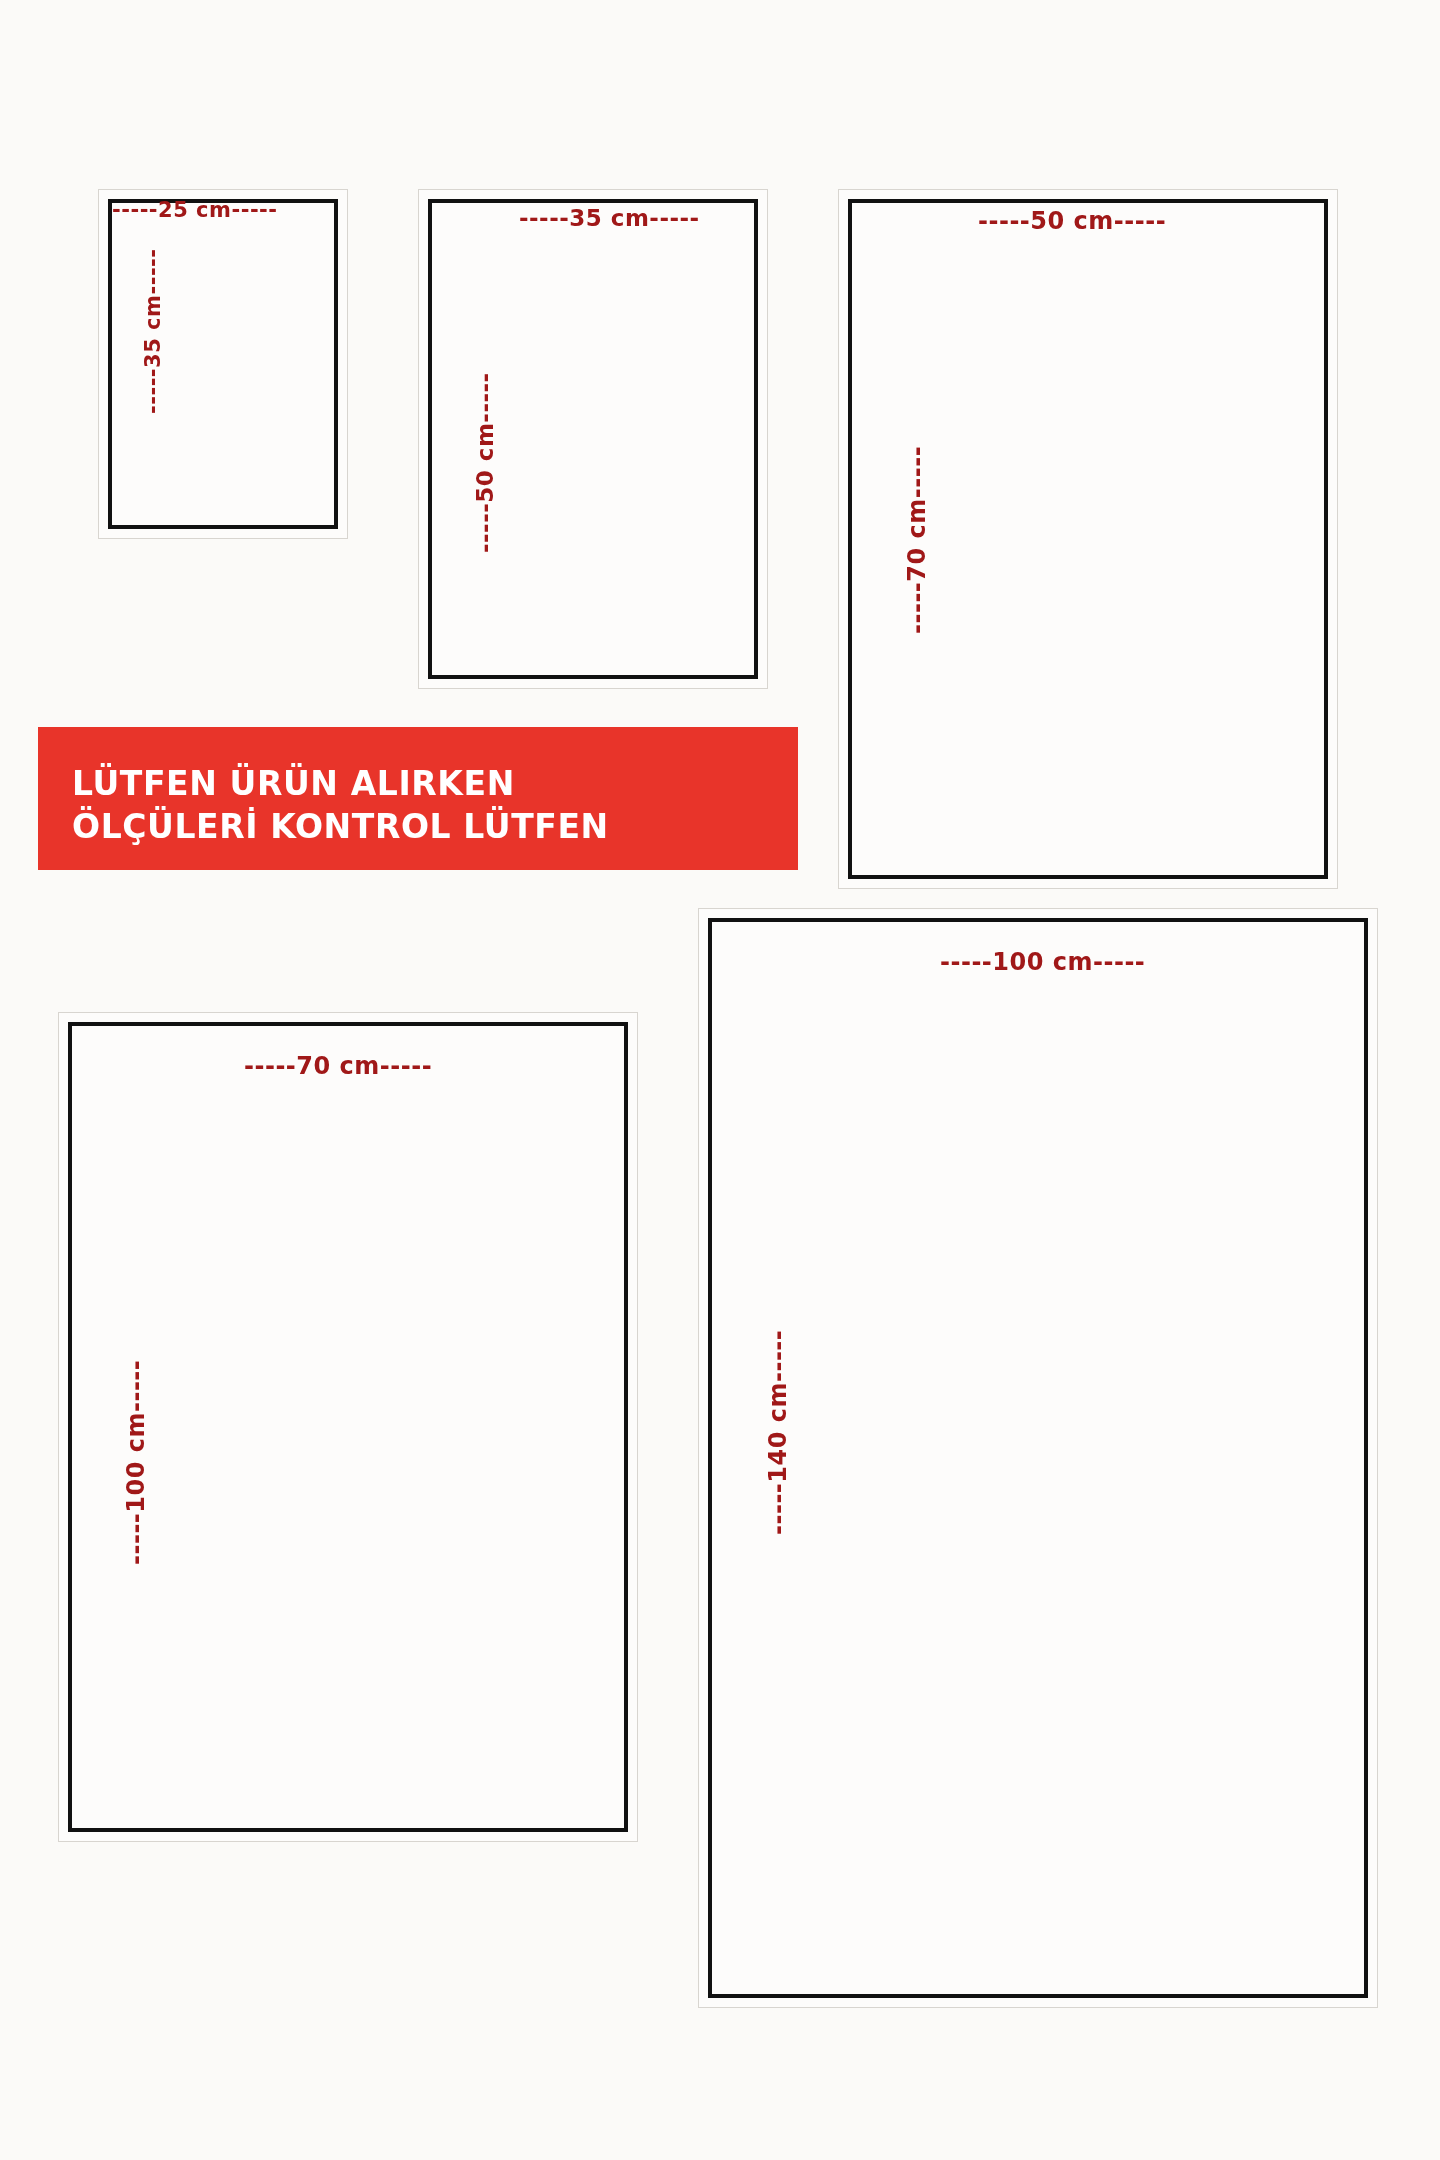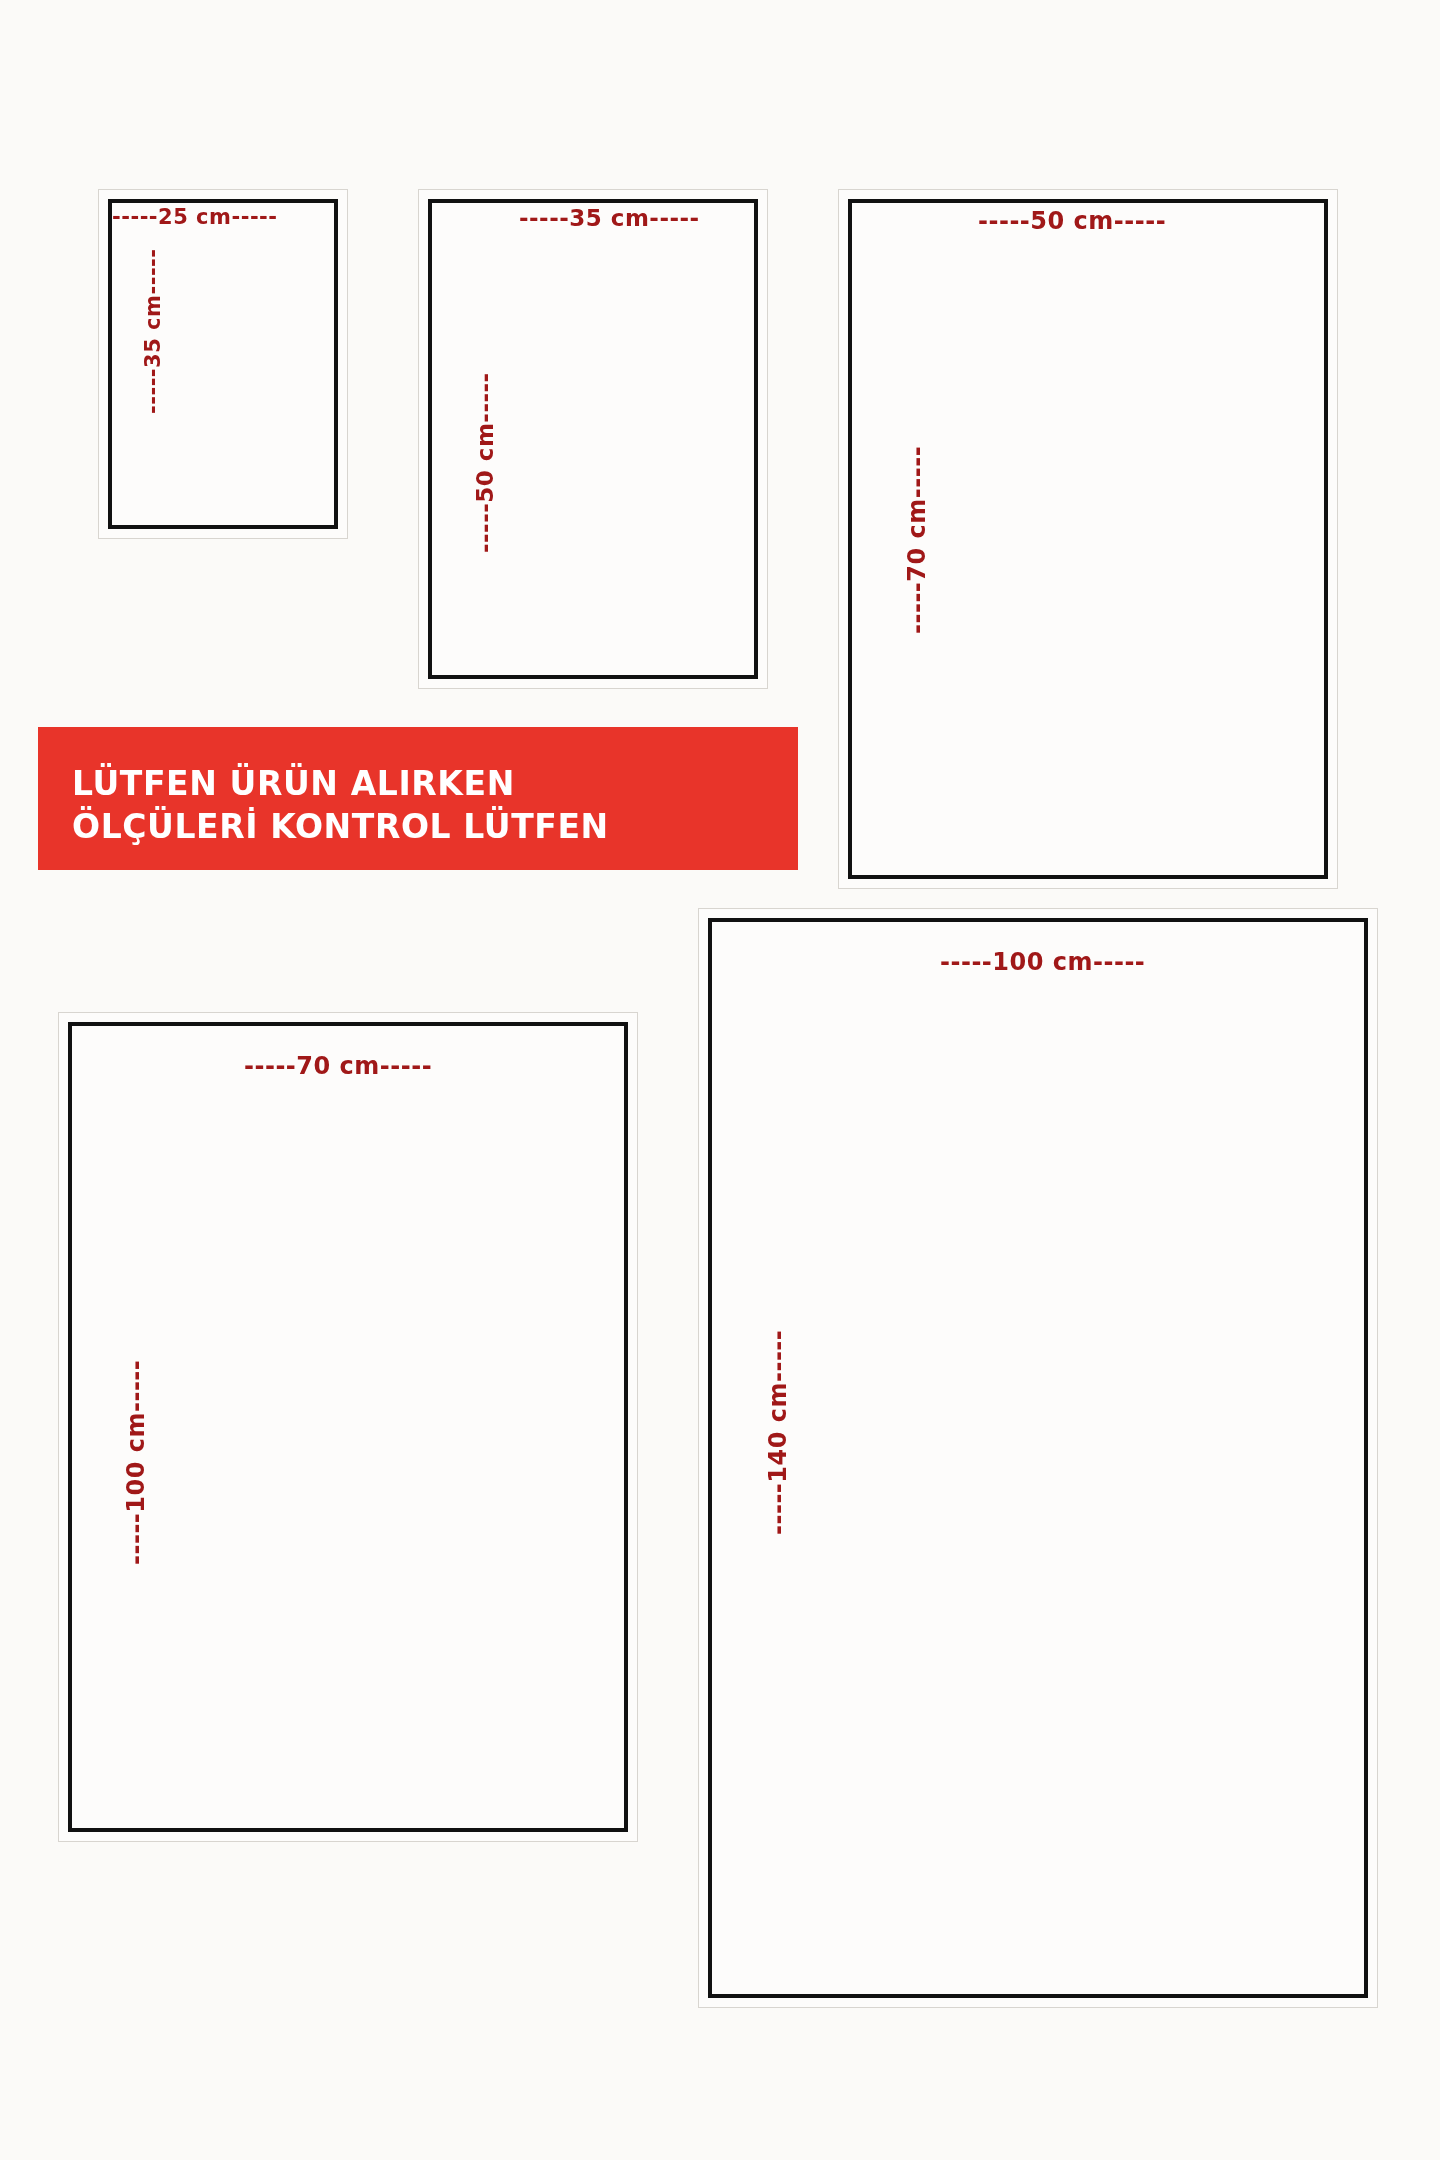--- a/index.html
+++ b/index.html
@@ -76,21 +76,21 @@
   }
 </style>
 </head>
 <body>
 
 <div class="canvas">
 
   <div class="frame" style="left:98px; top:189px; width:250px; height:350px;">
     <div class="inner"></div>
   </div>
-  <div class="dim dim-h" style="left:112px; top:205px; font-size:21px;text-align:center;">-----25 cm-----</div>
+  <div class="dim dim-h" style="left:112px; top:198px; font-size:21px;text-align:center;">-----25 cm-----</div>
   <div class="dim dim-v" style="left:141px; top:414px; font-size:21px;">-----35 cm-----</div>
 
   <div class="frame" style="left:418px; top:189px; width:350px; height:500px;">
     <div class="inner"></div>
   </div>
   <div class="dim dim-h" style="left:519px; top:205px; font-size:23px;">-----35 cm-----</div>
   <div class="dim dim-v" style="left:472px; top:553px; font-size:23px;">-----50 cm-----</div>
 
   <div class="frame" style="left:838px; top:189px; width:500px; height:700px;">
     <div class="inner"></div>

